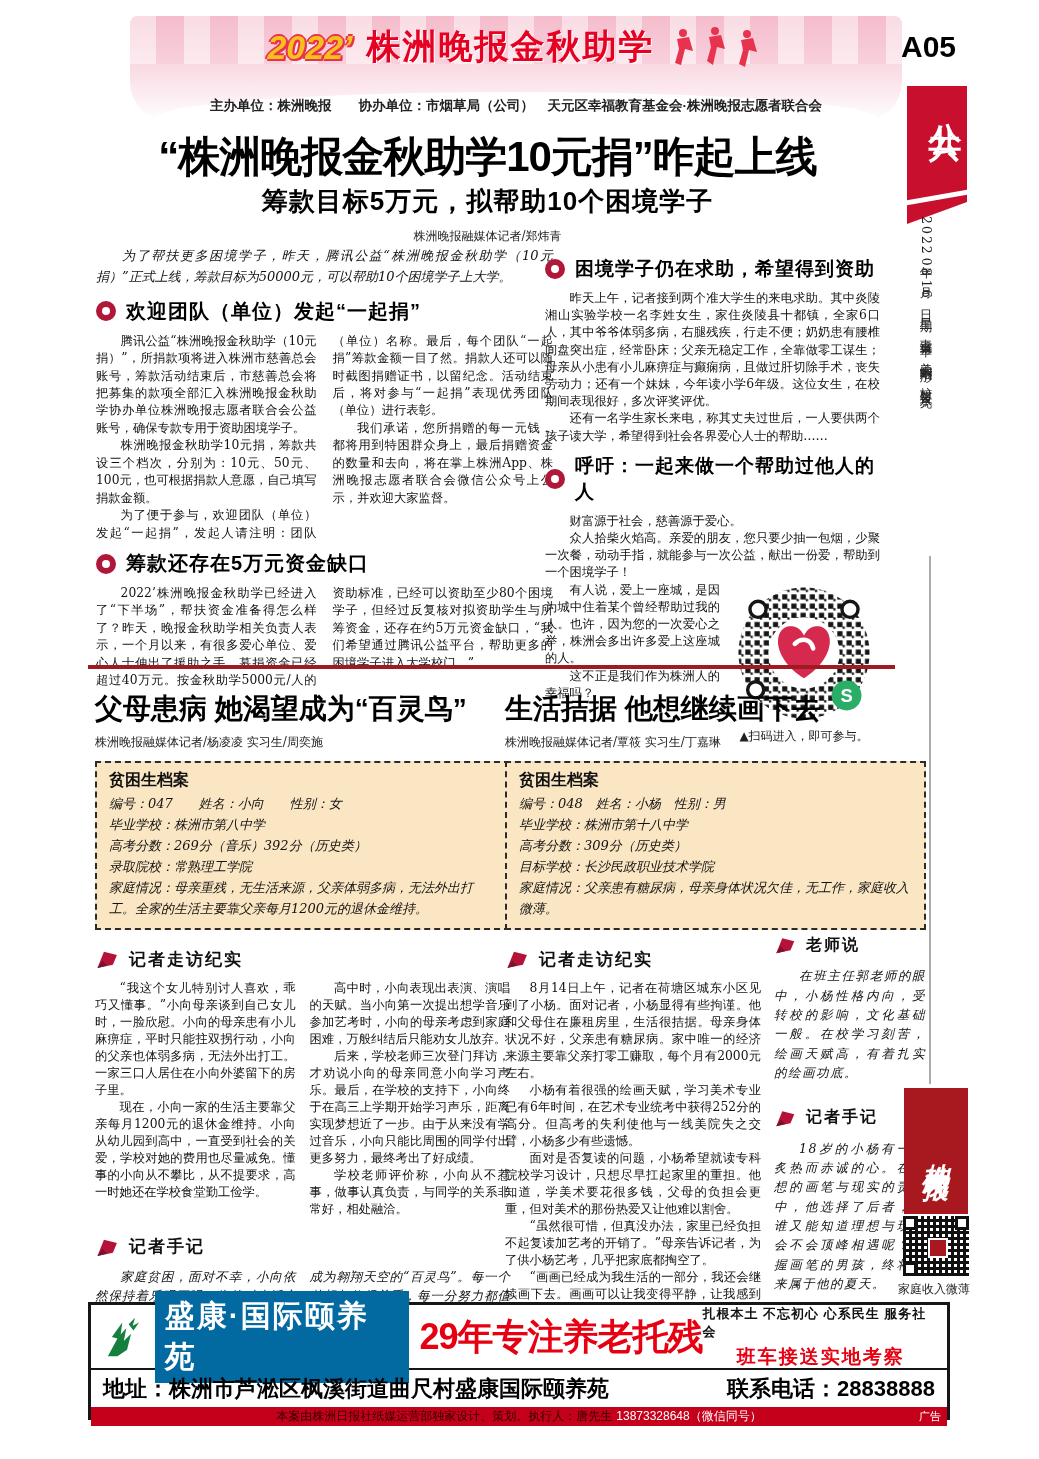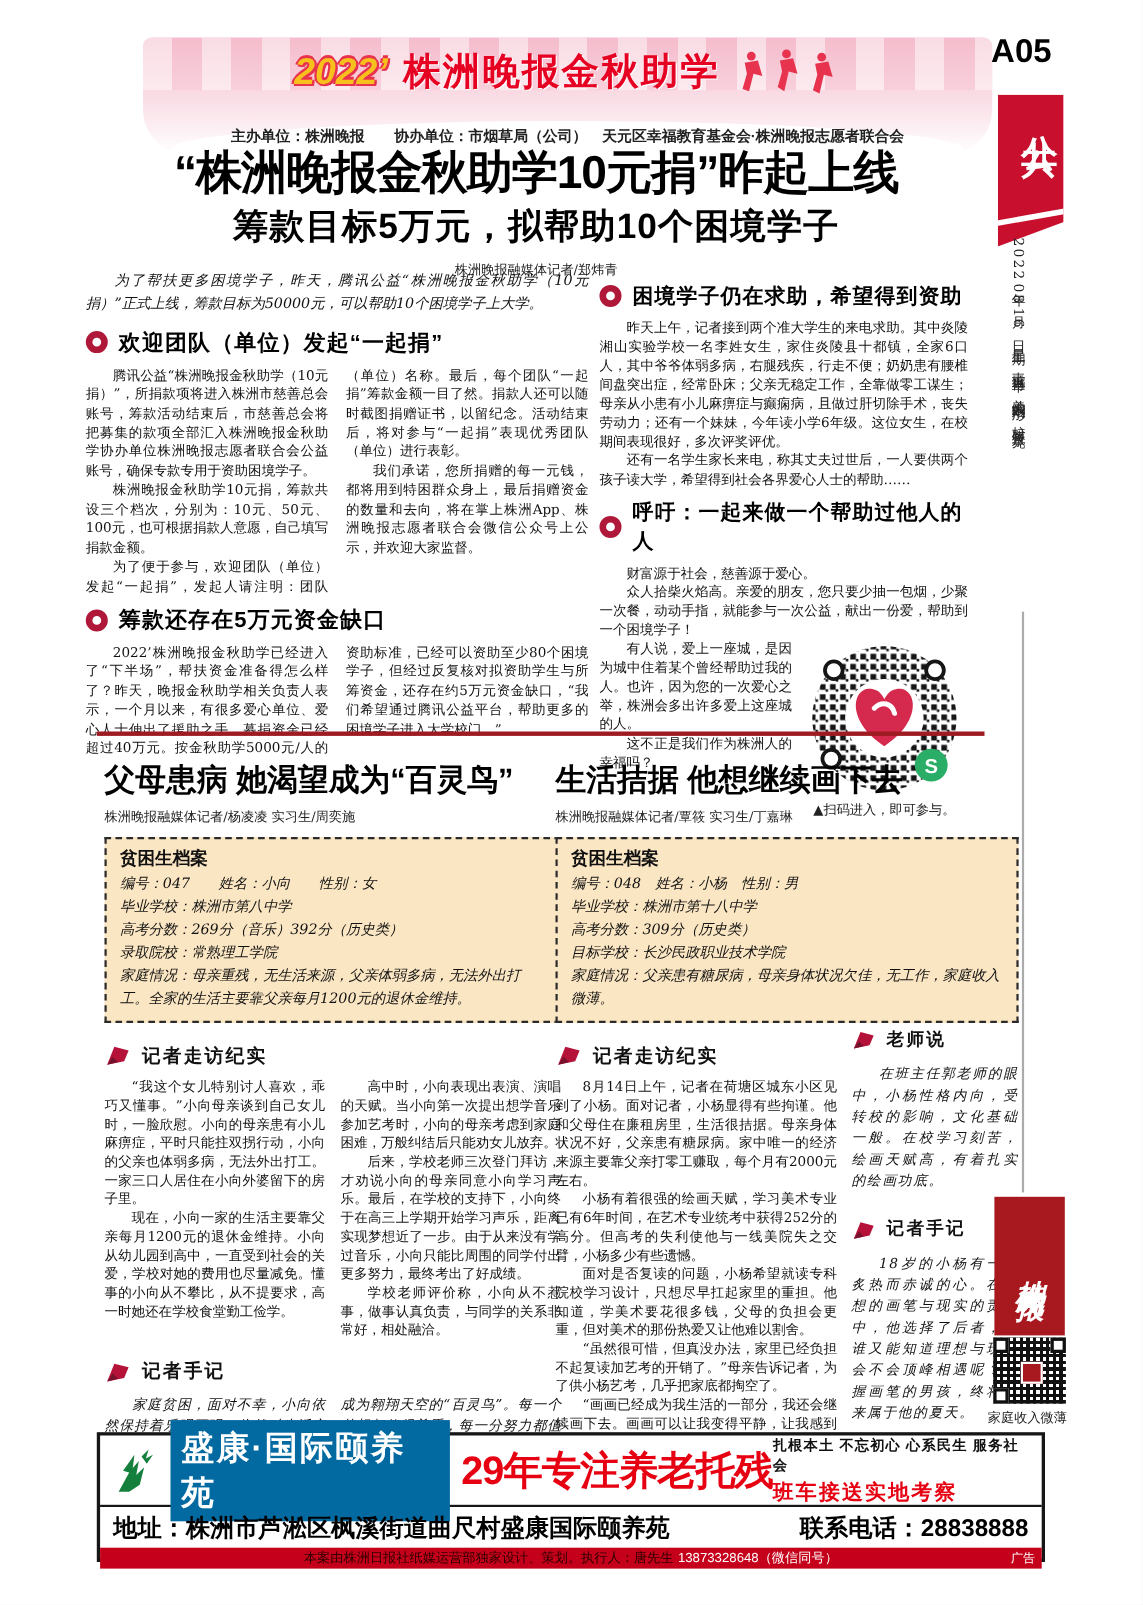--- a/index.html
+++ b/index.html
@@ -2,44 +2,44 @@
 <html><head>
 <meta charset="utf-8">
 <style>
   html,body{margin:0;padding:0;background:#d9d9d9;}
   #page{position:relative;width:1039px;height:1459px;margin:0 auto;background:#fff;overflow:hidden;
         font-family:"DejaVu Serif",serif;color:#111;}
   .sans{font-family:"Liberation Sans",sans-serif;}
   .kai{font-family:"DejaVu Serif",serif;font-style:italic;}
 
   
-  .banner{position:absolute;left:130px;top:34px;width:772px;height:106px;
+  .banner{position:absolute;left:130px;top:16px;width:772px;height:106px;
           background:linear-gradient(180deg,#f5bfce 0%,#fadfe7 55%,#ffffff 100%);
           border-radius:8px 8px 40px 40px;overflow:hidden;}
   .banner .skyline{position:absolute;inset:0;
           background:repeating-linear-gradient(90deg,rgba(255,255,255,.45) 0 26px,rgba(244,180,198,.25) 26px 54px);
           height:48px;}
   .banner-titlerow{position:relative;display:flex;align-items:center;justify-content:center;gap:14px;padding-top:8px;}
   .banner-year{font-family:"Liberation Sans",sans-serif;font-style:italic;font-weight:900;font-size:34px;color:#f7c01d;
           text-shadow:-2px 0 #e8334f,2px 0 #e8334f,0 -2px #e8334f,0 2px #e8334f,2px 2px #e8334f;}
   .banner-title{font-family:Liberation Mono, monospace;font-weight:900;font-size:34px;color:#e60021;letter-spacing:2px;
           text-shadow:1px 1px 0 #fff;}
   .figures{flex:0 0 auto;}
   .organizers{position:absolute;left:26px;right:26px;bottom:0;padding:5px 0 7px;text-align:center;
           font-family:"Liberation Sans",sans-serif;font-weight:700;font-size:13.5px;color:#222;
           background:#fff;border-radius:50% 50% 0 0 / 26px 26px 0 0;}
 
   
   .head-block{position:absolute;left:80px;top:133px;width:815px;text-align:center;}
   .head-block h1{margin:0;font-family:"Liberation Sans",sans-serif;font-weight:900;font-size:42px;letter-spacing:-1px;line-height:1.15;color:#000;}
-  .head-block h2{margin:3px 0 0;font-family:"Liberation Sans",sans-serif;font-weight:700;font-size:32px;letter-spacing:1px;color:#000;}
+  .head-block h2{margin:3px 0 0;font-family:"Liberation Sans",sans-serif;font-weight:700;font-size:26px;letter-spacing:1px;color:#000;}
   .head-block .byline{margin-top:9px;font-size:12px;color:#222;}
 
   
-  .lead-left{position:absolute;left:78px;top:246px;width:457px;}
+  .lead-left{position:absolute;left:96px;top:246px;width:457px;}
   .lead-right{position:absolute;left:545px;top:248px;width:335px;}
   .intro{font-size:13px;line-height:1.6;text-indent:2em;text-align:justify;margin:0 0 10px;}
   .sec-h{display:flex;align-items:center;gap:10px;margin:8px 0 8px;}
   .donut{width:20px;height:20px;border:6px solid #b0183a;border-radius:50%;background:#fff;box-sizing:border-box;flex:0 0 auto;}
   .sec-h .t{font-family:"Liberation Sans",sans-serif;font-weight:700;font-size:20px;letter-spacing:1px;color:#000;}
   .cols2{column-count:2;column-gap:16px;}
   .bodytxt p{margin:0;font-size:12.3px;line-height:1.42;text-indent:2em;text-align:justify;}
   .lead-right .bodytxt p{line-height:1.4;}
   .qrwrap{float:right;width:152px;margin:2px 0 2px 8px;text-align:center;}
   .qrwrap .cap{font-size:12px;margin-top:2px;color:#222;}
@@ -86,21 +86,21 @@
   .wxqr .c{position:absolute;width:14px;height:14px;border:3px solid #111;background:#fff;box-sizing:border-box;}
   .wxqr .c1{left:0;top:0}.wxqr .c2{right:0;top:0}.wxqr .c3{left:0;bottom:0}
   .wxqr .logo{position:absolute;left:25px;top:22px;width:16px;height:16px;background:#a8181f;border:2px solid #fff;}
   .wxcap{position:absolute;left:898px;top:1281px;width:80px;font-size:12px;color:#222;}
 
   
   .ad{position:absolute;left:88px;top:1302px;width:862px;height:118px;border:3px solid #161616;background:#fff;box-sizing:border-box;}
   .ad-row1{display:flex;align-items:center;padding:3px 8px 2px;height:58px;}
   .ad-brand{background:#0369a1;color:#fff;font-family:"Liberation Sans",sans-serif;font-weight:900;font-size:30px;letter-spacing:2px;padding:5px 10px;margin-left:6px;}
   .ad-big{color:#e60012;font-family:"Liberation Sans",sans-serif;font-weight:900;font-size:36px;letter-spacing:-1px;margin-left:10px;white-space:nowrap;}
-  .ad-right{margin-left:auto;display:flex;flex-direction:column;align-items:flex-start;gap:3px;}
+  .ad-right{margin-left:auto;display:flex;flex-direction:column;align-items:center;gap:3px;}
   .ad-slogan{font-family:"Liberation Sans",sans-serif;font-weight:700;font-size:13px;color:#111;letter-spacing:1px;}
   .ad-sub{font-family:"Liberation Sans",sans-serif;font-weight:900;font-size:19px;color:#e60012;letter-spacing:2px;}
   .ad-row2{border-top:2px solid #161616;display:flex;justify-content:space-between;align-items:center;padding:3px 12px;height:31px;}
   .ad-row2 .a{font-family:"Liberation Sans",sans-serif;font-weight:700;font-size:22px;color:#000;}
   .ad-strip{position:relative;background:#c4001a;height:19px;display:flex;align-items:center;justify-content:center;gap:4px;
             font-family:"Liberation Sans",sans-serif;font-size:12px;}
   .ad-strip .d1{color:#2e0000;} .ad-strip .d2{color:#fff;}
   .ad-strip .mark{position:absolute;right:6px;color:#fff;font-size:11px;}
 </style>
 </head>

